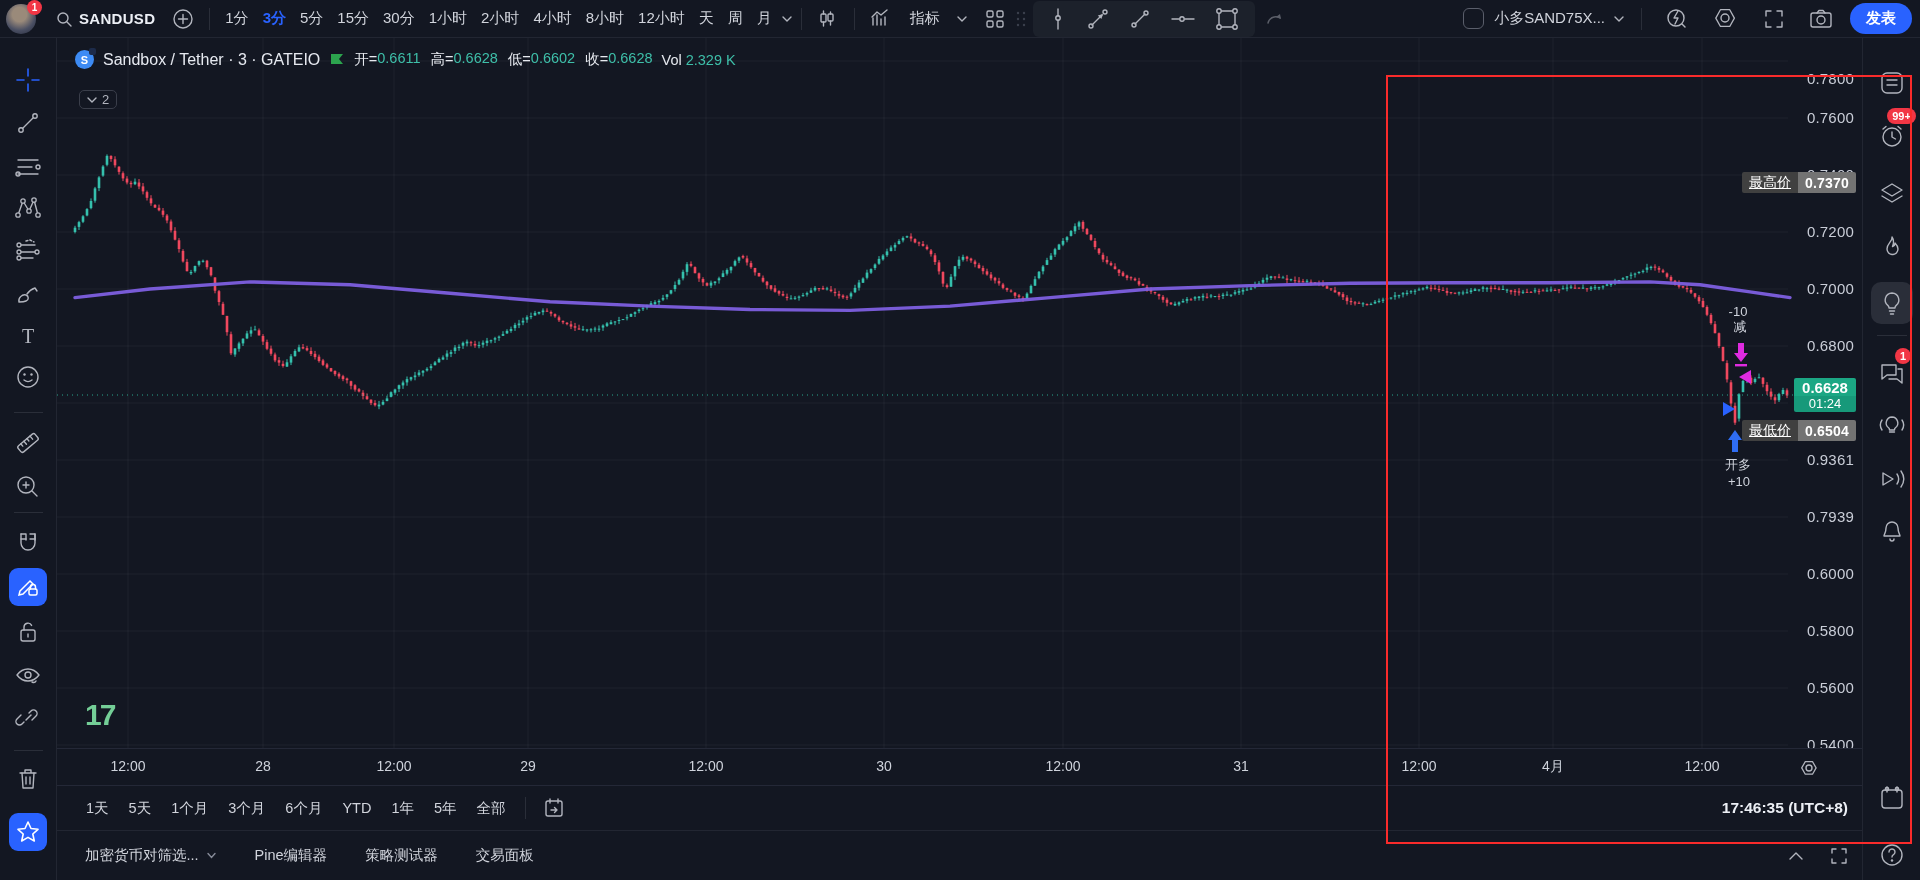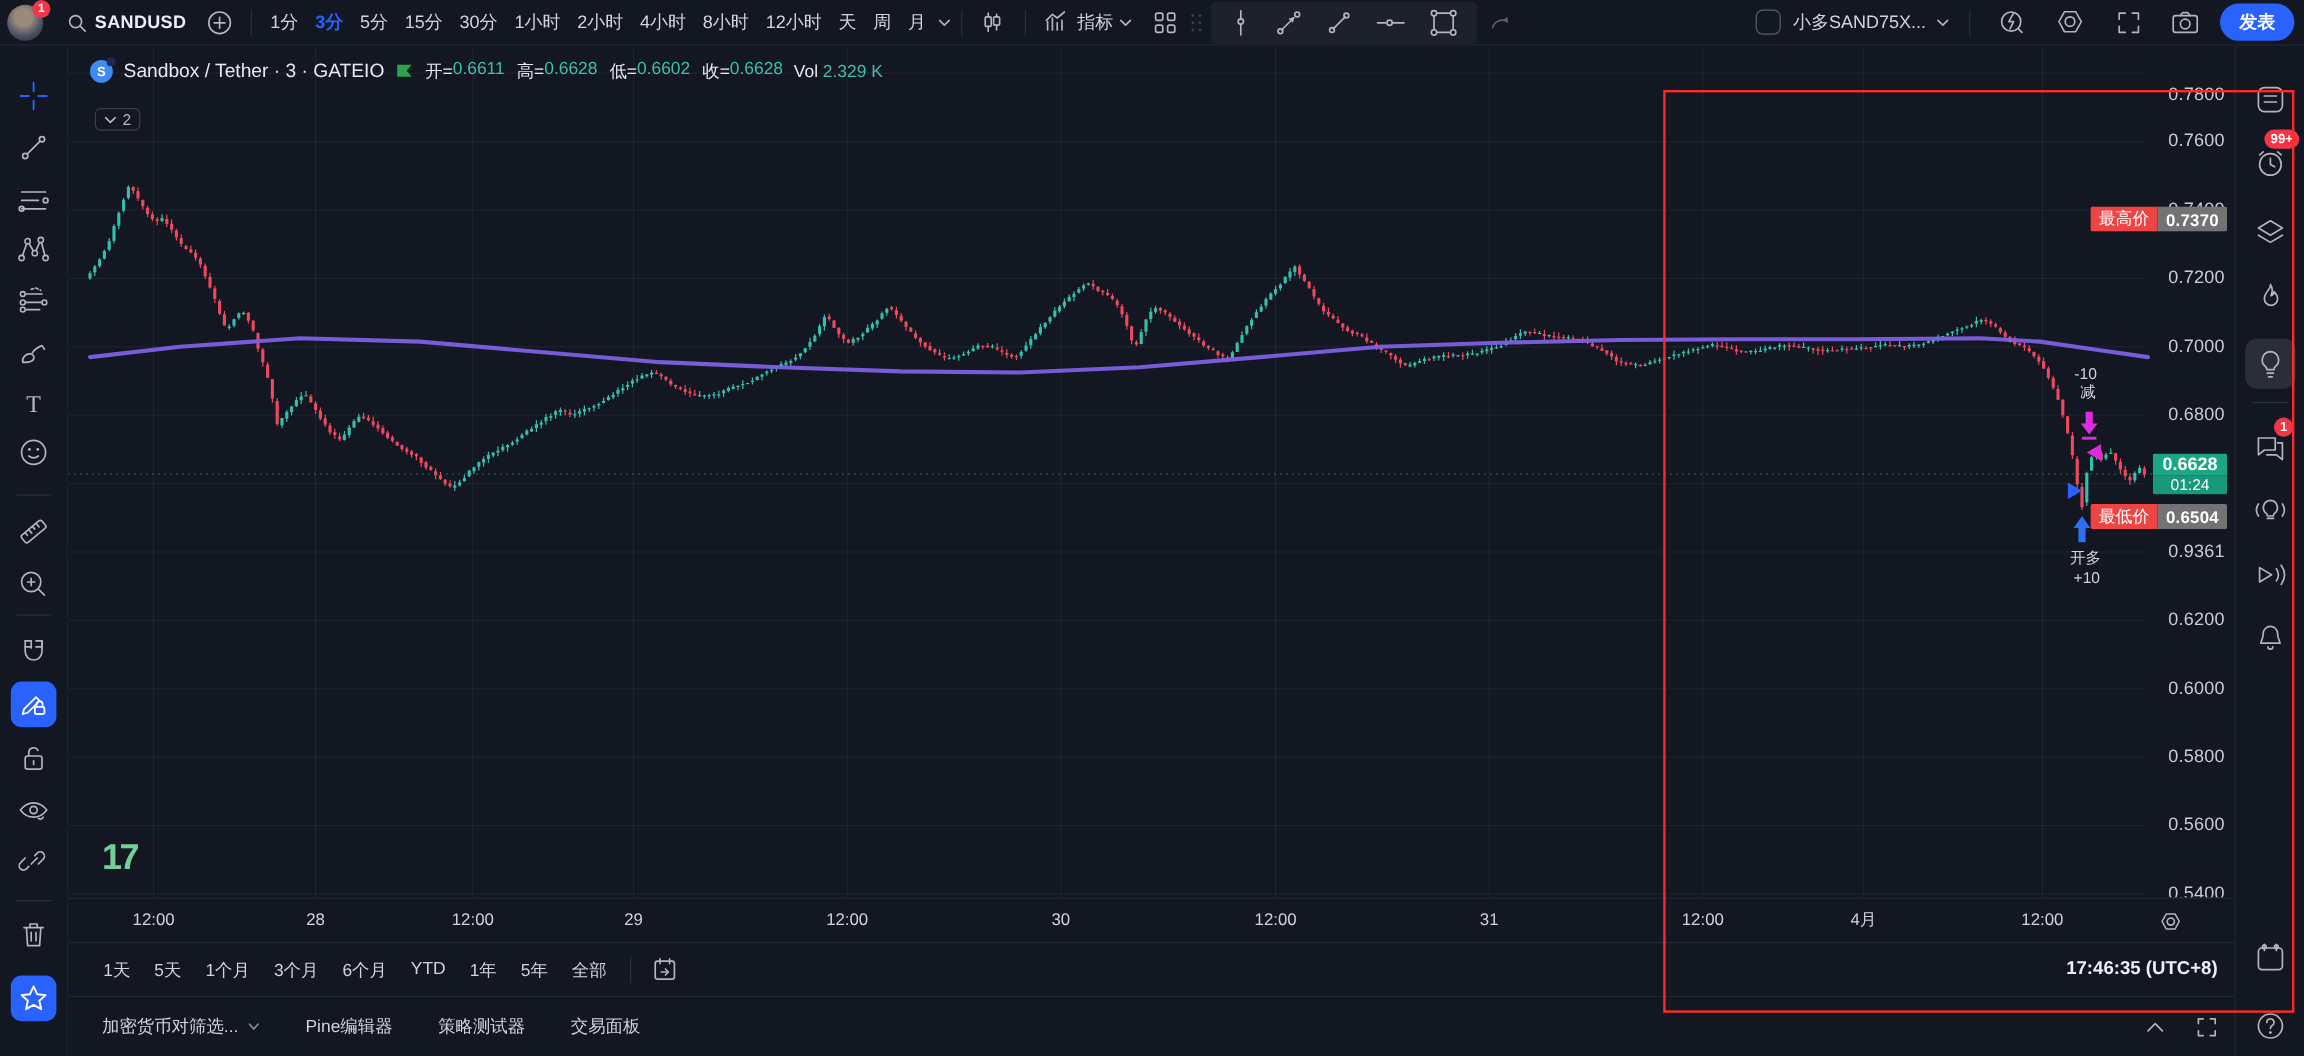--- a/index.html
+++ b/index.html
@@ -12,21 +12,21 @@
   svg { display:block; }
   .ic { stroke:#b2b5be; fill:none; stroke-width:1.4; stroke-linecap:round; stroke-linejoin:round; }
 
   
   #topbar {
     position:absolute; left:0; top:0; width:1920px; height:38px;
     display:flex; align-items:center; gap:2px; padding:0 8px 0 6px;
     background:#131722; border-bottom:1px solid #222632; z-index:40;
   }
   .tb-sep { width:1px; height:22px; background:#2a2e39; margin:0 6px; flex:none; }
-  .tb-btn { display:flex; align-items:center; gap:4px; padding:3px 7px; border-radius:4px; cursor:pointer; flex:none; }
+  .tb-btn { display:flex; align-items:center; gap:16px; padding:3px 7px; border-radius:4px; cursor:pointer; flex:none; }
   .avatar-wrap { position:relative; width:30px; height:30px; flex:none; margin-right:10px; }
   .avatar { width:30px; height:30px; border-radius:50%;
     background:radial-gradient(circle at 45% 35%, #9a8a7a 0 28%, #4a4f63 62%, #232838 100%); }
   .avatar-badge { position:absolute; top:-4px; right:-6px; min-width:15px; height:15px; border-radius:8px;
     background:#f23645; color:#fff; font-size:10px; font-weight:bold; display:flex; align-items:center; justify-content:center; padding:0 3px; }
   .symbol-search { display:flex; align-items:center; gap:7px; font-weight:bold; color:#eceff5; letter-spacing:.3px; padding:4px 8px; cursor:pointer; }
   .tf { padding:3px 7px; border-radius:4px; cursor:pointer; color:#d1d4dc; flex:none; }
   .tf.active { color:#2962ff; font-weight:bold; }
   .chev { flex:none; }
   .tool-group { display:flex; align-items:center; gap:4px; background:#1c212b; border-radius:6px; padding:2px 8px; margin-left:4px; }
@@ -61,21 +61,21 @@
   #legend-title { color:#e6e9f0; font-size:16px; font-weight:500; }
   .ohlc { display:flex; align-items:center; gap:10px; font-size:14.5px; }
   .ohlc .lbl { color:#e6e9ef; }
   .ohlc .val { color:#3ebfa9; }
   #collapse-chip { position:absolute; left:22px; top:52px; display:flex; align-items:center; gap:5px;
     border:1px solid #3a3e4a; border-radius:5px; padding:1px 7px; color:#b2b5be; font-size:13px; cursor:pointer; z-index:6; }
   #tv-watermark { position:absolute; left:28px; top:660px; color:#86efac; font-size:30px; font-weight:bold; letter-spacing:-2px; opacity:.85; z-index:2; }
 
   
   .chip { position:absolute; display:flex; height:21px; z-index:8; font-size:14px; align-items:stretch; border-radius:2px; overflow:hidden; }
-  .chip .c1 { background:#ef4444; color:#fff; display:flex; align-items:center; padding:0 7px; }
+  .chip .c1 { background:#404040; color:#fff; display:flex; align-items:center; padding:0 7px;text-decoration:underline; }
   .chip .c2 { background:#737373; color:#fff; font-weight:bold; display:flex; align-items:center; padding:0 7px; letter-spacing:.2px; }
   #last-chip { position:absolute; width:62px; z-index:8; border-radius:2px; overflow:hidden; text-align:center; color:#fff; }
   #last-chip .p { background:#1ba784; font-weight:bold; font-size:15px; padding:1px 0 0; }
   #last-chip .t { background:#17997a; font-size:13px; padding:0 0 1px; }
 
   
   .ann-text { position:absolute; color:#cfd3dc; font-size:13px; transform:translate(-50%,-50%); z-index:7; white-space:nowrap; }
   .ann { position:absolute; z-index:7; }
 
   
@@ -1361,21 +1361,21 @@
 
         <div id="pa-labels">
             <div class="pa-label" style="top: 32px;">0.7800</div>
             <div class="pa-label" style="top: 71px;">0.7600</div>
             <div class="pa-label" style="top: 128px;">0.7400</div>
             <div class="pa-label" style="top: 185px;">0.7200</div>
             <div class="pa-label" style="top: 242px;">0.7000</div>
             <div class="pa-label" style="top: 299px;">0.6800</div>
             <div class="pa-label" style="top: 356px;">0.6600</div>
             <div class="pa-label" style="top: 413px;">0.9361</div>
-            <div class="pa-label" style="top: 470px;">0.6200</div>
+            <div class="pa-label" style="top: 470px;">0.7939</div>
             <div class="pa-label" style="top: 527px;">0.6000</div>
             <div class="pa-label" style="top: 584px;">0.5800</div>
             <div class="pa-label" style="top: 641px;">0.5600</div>
             <div class="pa-label" style="top: 698px;">0.5400</div>
           </div>
 
         <span class="ann-text" style="left:1681px;top:273px">-10</span>
         <span class="ann-text" style="left:1683px;top:289px">减</span>
         <span class="ann" style="left:1676px;top:305px">
             <svg width="16" height="24">

